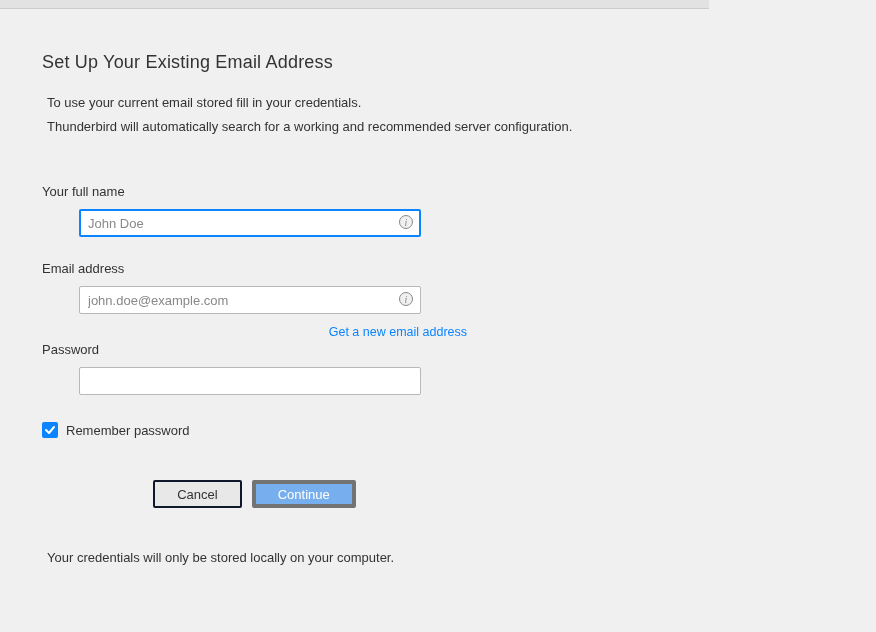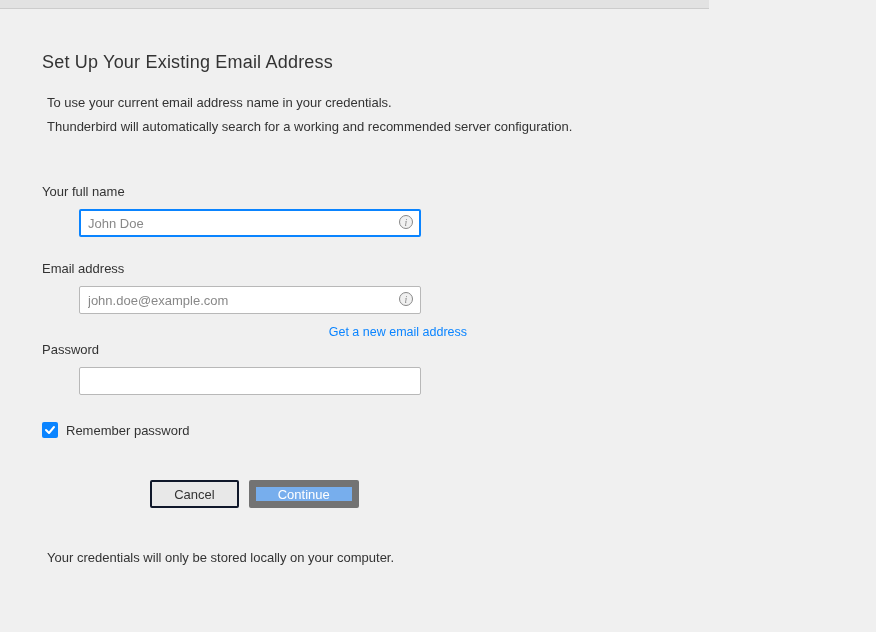--- a/index.html
+++ b/index.html
@@ -157,39 +157,39 @@
       border: 1px solid transparent;
     }
     .btn-cancel {
       background: #e8e8e8;
       color: #333333;
       border: 2px solid #0f172a;
     }
     .btn-continue {
       background: #77aeed;
       color: #ffffff;
-      border: 7px solid #737373;
+      border: 4px solid #737373;
     }
     .footer-note {
       font-size: 13px;
       color: #333333;
       padding-left: 5px;
     }
     .password-label {
       margin-top: -2px;
     }
   </style>
 </head>
 <body>
 
 <div class="top-border"></div>
 
 <div class="container">
   <h1>Set Up Your Existing Email Address</h1>
-  <p class="intro-text">To use your current email address name in your credentials.</p>
+  <p class="intro-text">To use your current email stored fill in your credentials.</p>
   <p class="intro-text">Thunderbird will automatically search for a working and recommended server configuration.</p>
 
   <div class="form-section">
 
     <div class="form-group">
       <label>Your full name</label>
       <div class="input-wrap">
         <input type="text" class="focused" placeholder="John Doe" style="">
         <div class="info-icon-wrap">
           <div class="info-icon">i</div>

